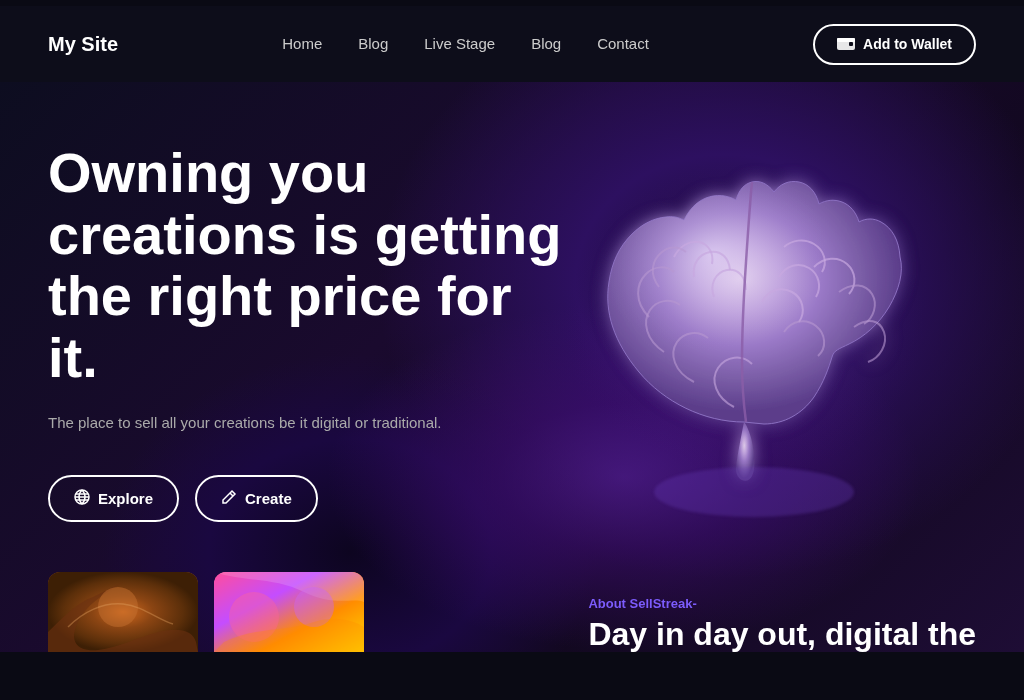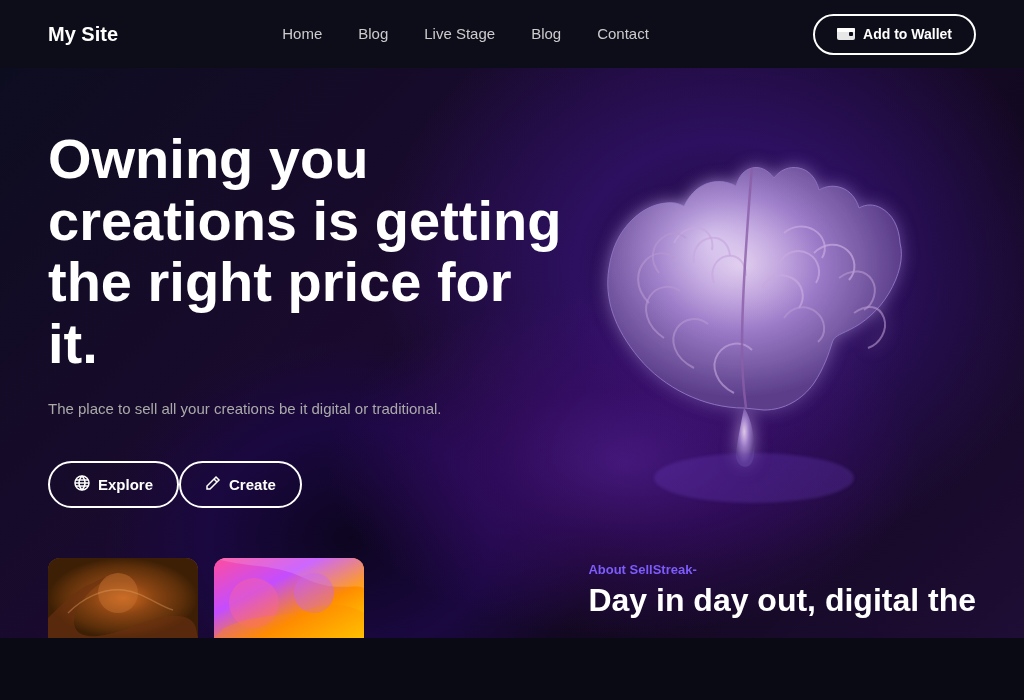--- a/index.html
+++ b/index.html
@@ -12,24 +12,25 @@
       height: 700px;
       overflow: hidden;
     }
 
     
     nav {
       display: flex;
       align-items: center;
       justify-content: space-between;
       padding: 0 48px;
-      height: 68px;
+      height: 76px;
       background: #0d0d1a;
       position: relative;
       z-index: 10;
+      margin-top: 6px;
     }
 
     .nav-logo {
       font-size: 20px;
       font-weight: 700;
       color: #fff;
     }
 
     .nav-links {
       display: flex;
@@ -128,20 +129,21 @@
 
     .hero-subtitle {
       font-size: 15px;
       color: #aaa;
       margin-bottom: 40px;
       line-height: 1.5;
     }
 
     .hero-buttons {
       display: flex;
+      gap: 16px;
     }
 
     .btn-explore, .btn-create {
       display: flex;
       align-items: center;
       gap: 8px;
       padding: 12px 24px;
       border-radius: 30px;
       border: 2px solid #fff;
       background: transparent;
@@ -408,18 +410,18 @@
           </linearGradient>
         </defs>
         <rect width="150" height="80" fill="url(#card2grad)"></rect>
         <path d="M 0 0 C 30 10 60 5 90 20 C 120 35 140 25 150 30 L 150 0 Z" fill="rgba(255,255,255,0.15)"></path>
         <circle cx="40" cy="45" r="25" fill="rgba(255,100,150,0.4)"></circle>
         <circle cx="100" cy="35" r="20" fill="rgba(200,100,255,0.4)"></circle>
         <path d="M 10 70 C 40 55 70 60 100 50 C 120 43 140 48 150 55 L 150 80 L 0 80 Z" fill="rgba(255,140,0,0.3)"></path>
       </svg>
     </div>
 
-    <div style="position:absolute; right:48px; bottom:20px;">
+    <div style="position:absolute; right:48px; bottom:0;">
       <div class="about-tag">About SellStreak-</div>
       <div class="about-title-peek">Day in day out, digital the</div>
     </div>
   </div>
 </section>
 
 </body></html>

